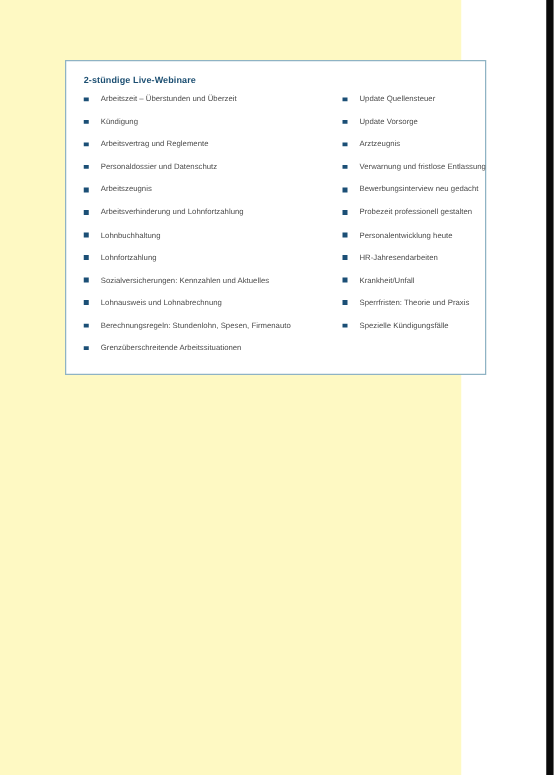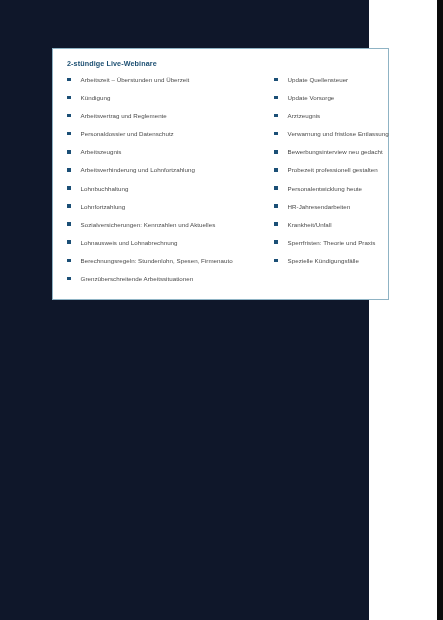--- a/index.html
+++ b/index.html
@@ -15,21 +15,21 @@
     font-family: "Liberation Sans", sans-serif;
   }
 
   
   #page-sheet {
     position: absolute;
     left: 0;
     top: 0;
     width: 369px;
     height: 620px;
-    background: #0f172a;
+    background: #fef9c3;
   }
 
   
   #right-edge-strip {
     position: absolute;
     right: 0;
     top: 0;
     width: 6px;
     height: 620px;
     background: #0a0a0a;

